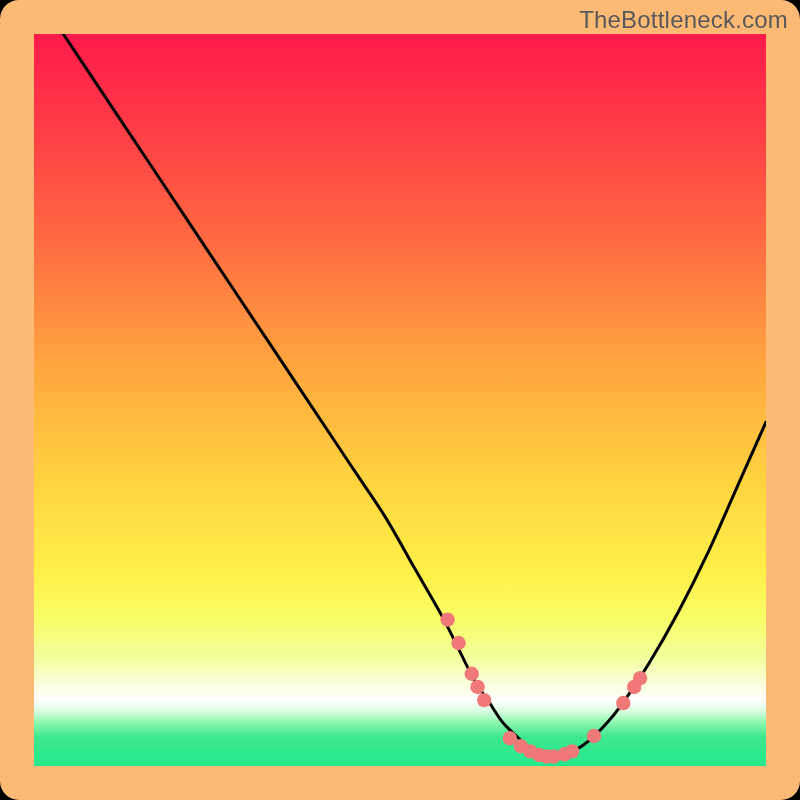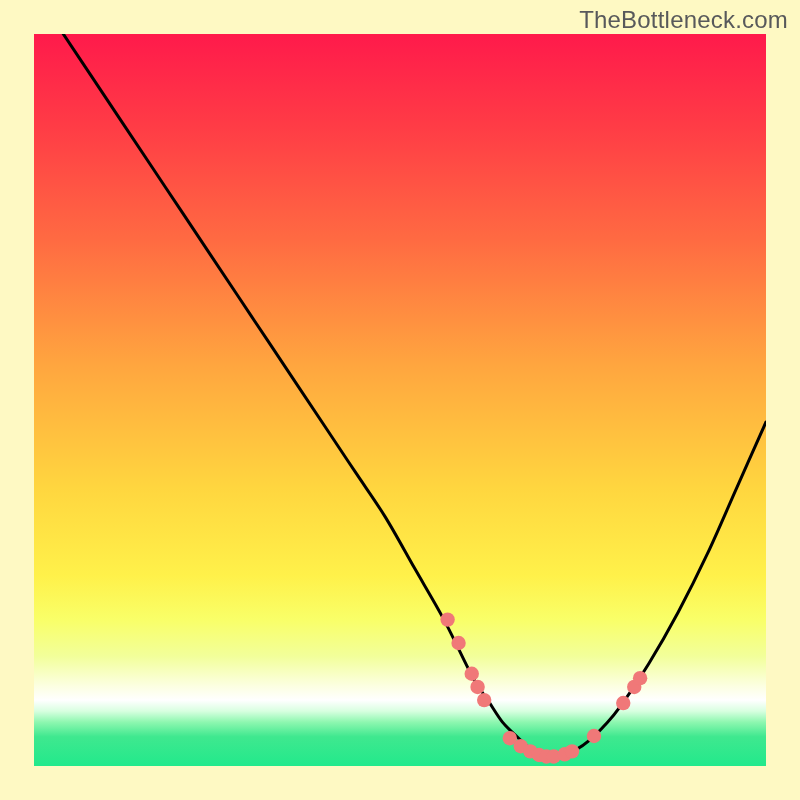--- a/index.html
+++ b/index.html
@@ -1,21 +1,22 @@
 <!DOCTYPE html>
 <html><head>
 <meta charset="utf-8">
 <style>
   * { margin: 0; padding: 0; box-sizing: border-box; }
   html, body { width: 800px; height: 800px; overflow: hidden; background: #000; }
   .outer {
     width: 800px;
     height: 800px;
-    background: #fef9c3;
+    background: #fdba74;
     position: relative;
+    border-radius: 19px;
   }
   .watermark {
     position: absolute;
     top: 6px;
     right: 12px;
     font-family: Arial, sans-serif;
     font-size: 24px;
     color: #58595b;
     font-weight: 400;
     letter-spacing: 0.2px;

